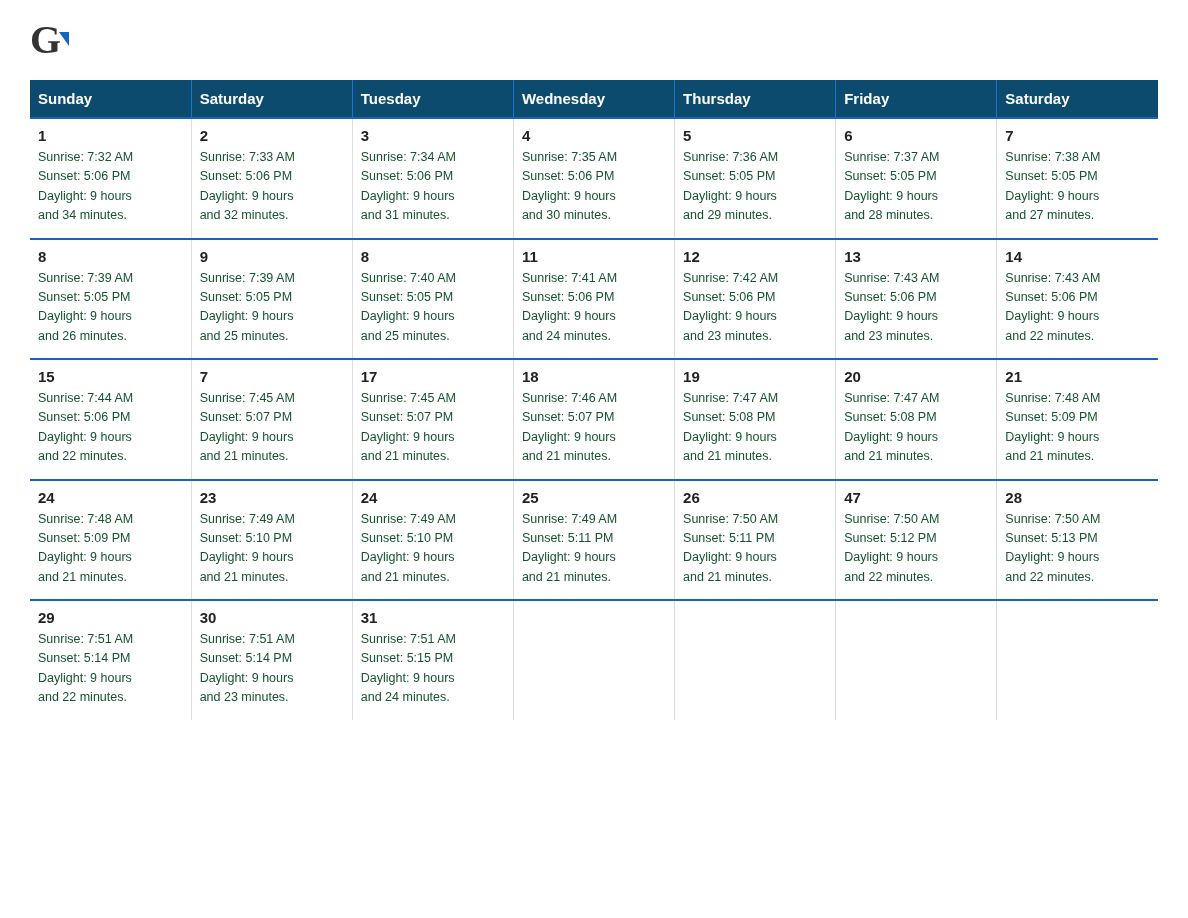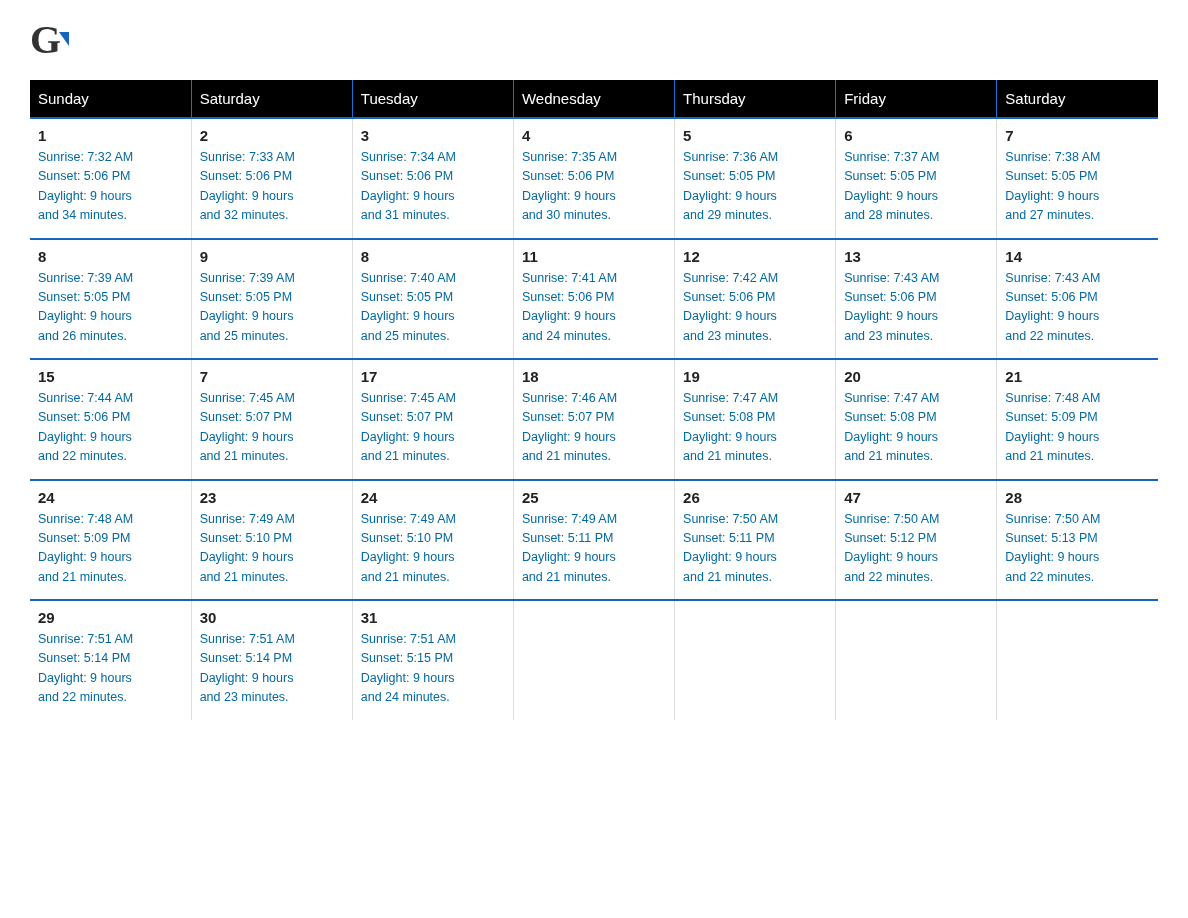--- a/index.html
+++ b/index.html
@@ -28,26 +28,26 @@
       font-size: 22px;
       color: #555;
       margin-top: 4px;
     }
     table {
       width: 100%;
       border-collapse: collapse;
       font-size: 13px;
     }
     thead tr th {
-      background: #000000;
+      background: #0c4a6e;
       color: #fff;
       padding: 10px 8px;
       text-align: left;
       font-size: 15px;
-      font-weight: normal;
+      font-weight: bold;
       border-right: 1px solid #1a72d4;
     }
     thead tr th:last-child {
       border-right: none;
     }
     tbody tr {
       border-top: 2px solid #1565c0;
     }
     tbody tr td {
       vertical-align: top;
@@ -60,21 +60,21 @@
       border-right: none;
     }
     .day-num {
       font-size: 15px;
       font-weight: bold;
       color: #222;
       margin-bottom: 4px;
     }
     .day-info {
       font-size: 12.5px;
-      color: #0369a1;
+      color: #14532d;
       line-height: 1.55;
     }
     .logo-container {
       display: flex;
       align-items: center;
       gap: 0;
     }
     .logo-letter-g {
       font-family: Georgia, 'Times New Roman', serif;
       font-size: 40px;

